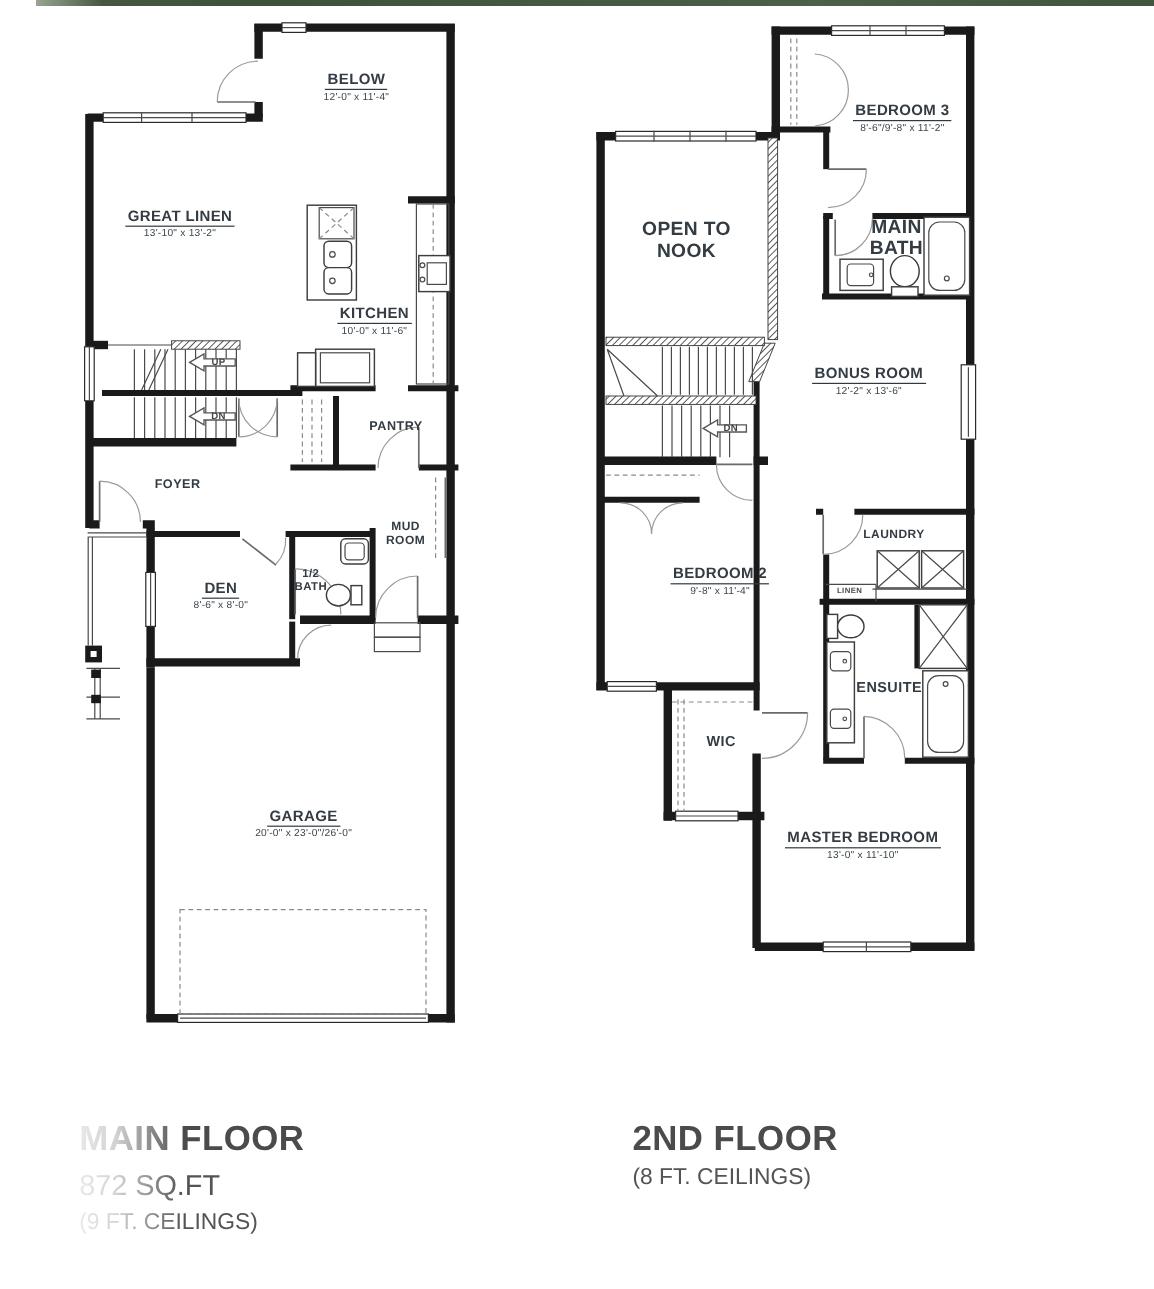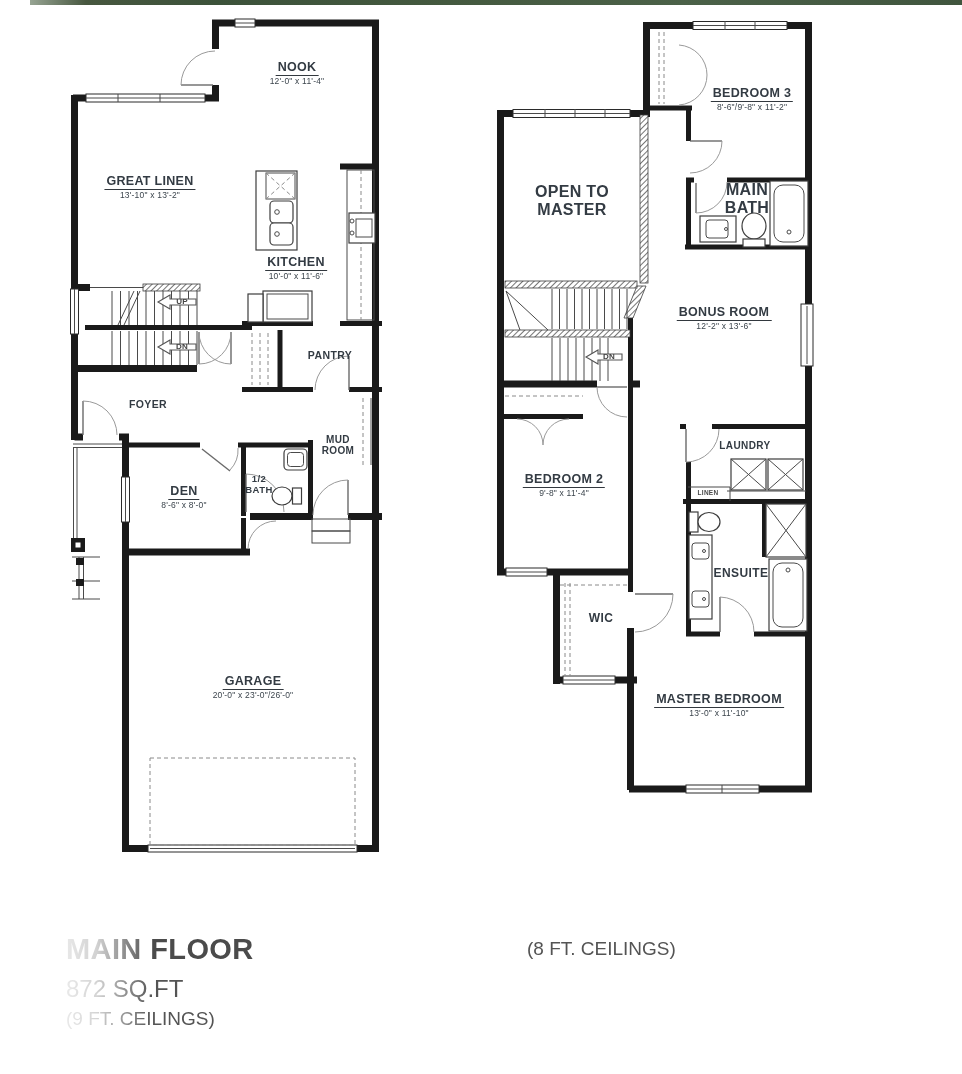--- a/index.html
+++ b/index.html
@@ -277,28 +277,28 @@
       <circle class="wt" cx="704" cy="599" r="1.5"></circle>
     <rect class="ft" x="766" y="504" width="40" height="53"></rect>
       <path class="wt" d="M766 504 L806 557 M806 504 L766 557"></path>
     <rect class="ft" x="769" y="559" width="38" height="72"></rect>
     <rect class="wt" x="773" y="563" width="30" height="64" rx="9" fill="none"></rect>
     <circle class="wt" cx="788" cy="570" r="2"></circle>
   </g>
 </svg>
 
 <div class="lbl" style="left:297px;top:57px">
-  <div class="nm">NOOK</div>
+  <div class="nm">BELOW</div>
   <div class="dm">12'-0" x 11'-4"</div>
 </div>
 <div class="lbl" style="left:150px;top:171px">
   <div class="nm">GREAT LINEN</div>
   <div class="dm">13'-10" x 13'-2"</div>
 </div>
-<div class="lbl" style="left:296px;top:252px">
+<div class="lbl" style="left:312px;top:252px">
   <div class="nm">KITCHEN</div>
   <div class="dm">10'-0" x 11'-6"</div>
 </div>
 <div class="lbl plain" style="left:330px;top:350px">PANTRY</div>
 <div class="lbl plain" style="left:148px;top:399px">FOYER</div>
 <div class="lbl plain sz10" style="left:338px;top:434px">
   <div>MUD</div>
   <div>ROOM</div>
 </div>
 <div class="lbl plain sz95" style="left:259px;top:474px">
@@ -315,45 +315,46 @@
 </div>
 <div class="lbl arrowtxt" style="left:182px;top:297.5px">UP</div>
 <div class="lbl arrowtxt" style="left:182px;top:342.5px">DN</div>
 
 <div class="lbl" style="left:752px;top:83px">
   <div class="nm">BEDROOM 3</div>
   <div class="dm">8'-6"/9'-8" x 11'-2"</div>
 </div>
 <div class="lbl b2" style="left:572px;top:183px">
   <div>OPEN TO</div>
-  <div>MASTER</div>
+  <div>NOOK</div>
 </div>
 <div class="lbl b2" style="left:747px;top:181px">
   <div>MAIN</div>
   <div>BATH</div>
 </div>
 <div class="lbl" style="left:724px;top:302px">
   <div class="nm">BONUS ROOM</div>
   <div class="dm">12'-2" x 13'-6"</div>
 </div>
 <div class="lbl arrowtxt" style="left:609px;top:352.5px">DN</div>
 <div class="lbl plain sz10" style="left:745px;top:440px">LAUNDRY</div>
 <div class="lbl tiny" style="left:708px;top:489px">LINEN</div>
-<div class="lbl" style="left:564px;top:469px">
+<div class="lbl" style="left:600px;top:469px">
   <div class="nm">BEDROOM 2</div>
   <div class="dm">9'-8" x 11'-4"</div>
 </div>
 <div class="lbl plain sz11" style="left:741px;top:567px">ENSUITE</div>
 <div class="lbl plain sz11" style="left:601px;top:612px">WIC</div>
 <div class="lbl" style="left:719px;top:689px">
   <div class="nm">MASTER BEDROOM</div>
   <div class="dm">13'-0" x 11'-10"</div>
 </div>
 
 <div class="floor-info" style="left:66px;top:933px">
   <div class="fi-title">MAIN FLOOR</div>
   <div class="fi-area">872 SQ.FT</div>
   <div class="fi-ceil">(9 FT. CEILINGS)</div>
 </div>
 <div class="floor-info" style="left:527px;top:933px">
+  <div class="fi-title">2ND FLOOR</div>
   <div class="fi-ceil">(8 FT. CEILINGS)</div>
 </div>
 <div class="fade-overlay"></div>
 
 </body></html>

